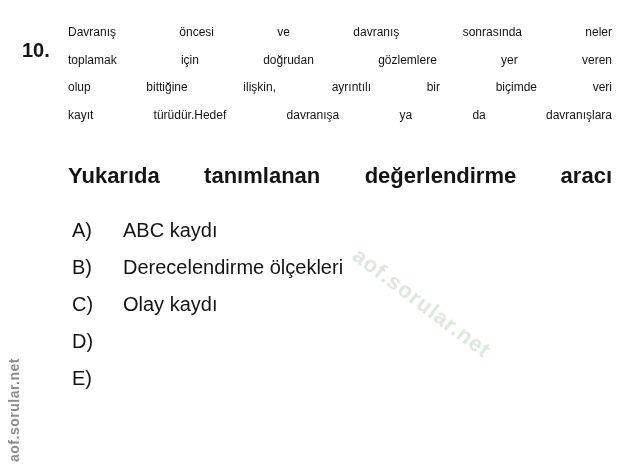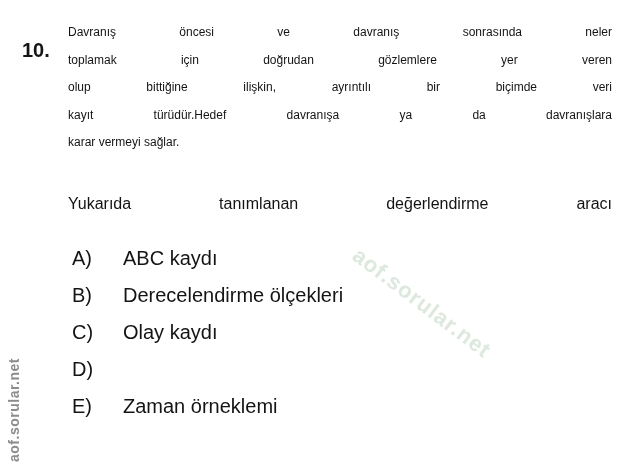--- a/index.html
+++ b/index.html
@@ -29,22 +29,22 @@
     flex: 1;
     font-size: 12px;
     line-height: 27.5px;
   }
   .line-just {
     text-align: justify;
     text-align-last: justify;
   }
   .prompt {
     margin: 33px 29px 0 68px;
-    font-weight: normal;
-    font-size: 16px;
+    font-weight: bold;
+    font-size: 22px;
     line-height: 28px;
   }
   .options {
     margin: 27px 29px 0 72px;
     font-size: 20px;
   }
   .opt {
     display: flex;
     line-height: 26px;
     margin-bottom: 11px;
@@ -86,21 +86,20 @@
 
 <div class="page">
 
   <div class="qrow">
     <div class="qnum">10.</div>
     <div class="stem">
       <div class="line-just">Davranış öncesi ve davranış sonrasında neler</div>
       <div class="line-just">toplamak için doğrudan gözlemlere yer veren</div>
       <div class="line-just">olup bittiğine ilişkin, ayrıntılı bir biçimde veri</div>
       <div class="line-just">kayıt türüdür.Hedef davranışa ya da davranışlara</div>
-      <div>karar vermeyi sağlar.</div>
     </div>
   </div>
 
   <div class="prompt">
     <div class="line-just">Yukarıda tanımlanan değerlendirme aracı</div>
   </div>
 
   <div class="options">
     <div class="opt">
       <div class="opt-letter">A)</div>
@@ -112,21 +111,20 @@
     </div>
     <div class="opt">
       <div class="opt-letter">C)</div>
       <div class="opt-label">Olay kaydı</div>
     </div>
     <div class="opt">
       <div class="opt-letter">D)</div>
     </div>
     <div class="opt">
       <div class="opt-letter">E)</div>
-      <div class="opt-label">Zaman örneklemi</div>
     </div>
   </div>
 
   <div class="wm-vertical">aof.sorular.net</div>
 
   <div class="wm-diagonal">aof.sorular.net</div>
 
 </div>
 
 </body></html>

